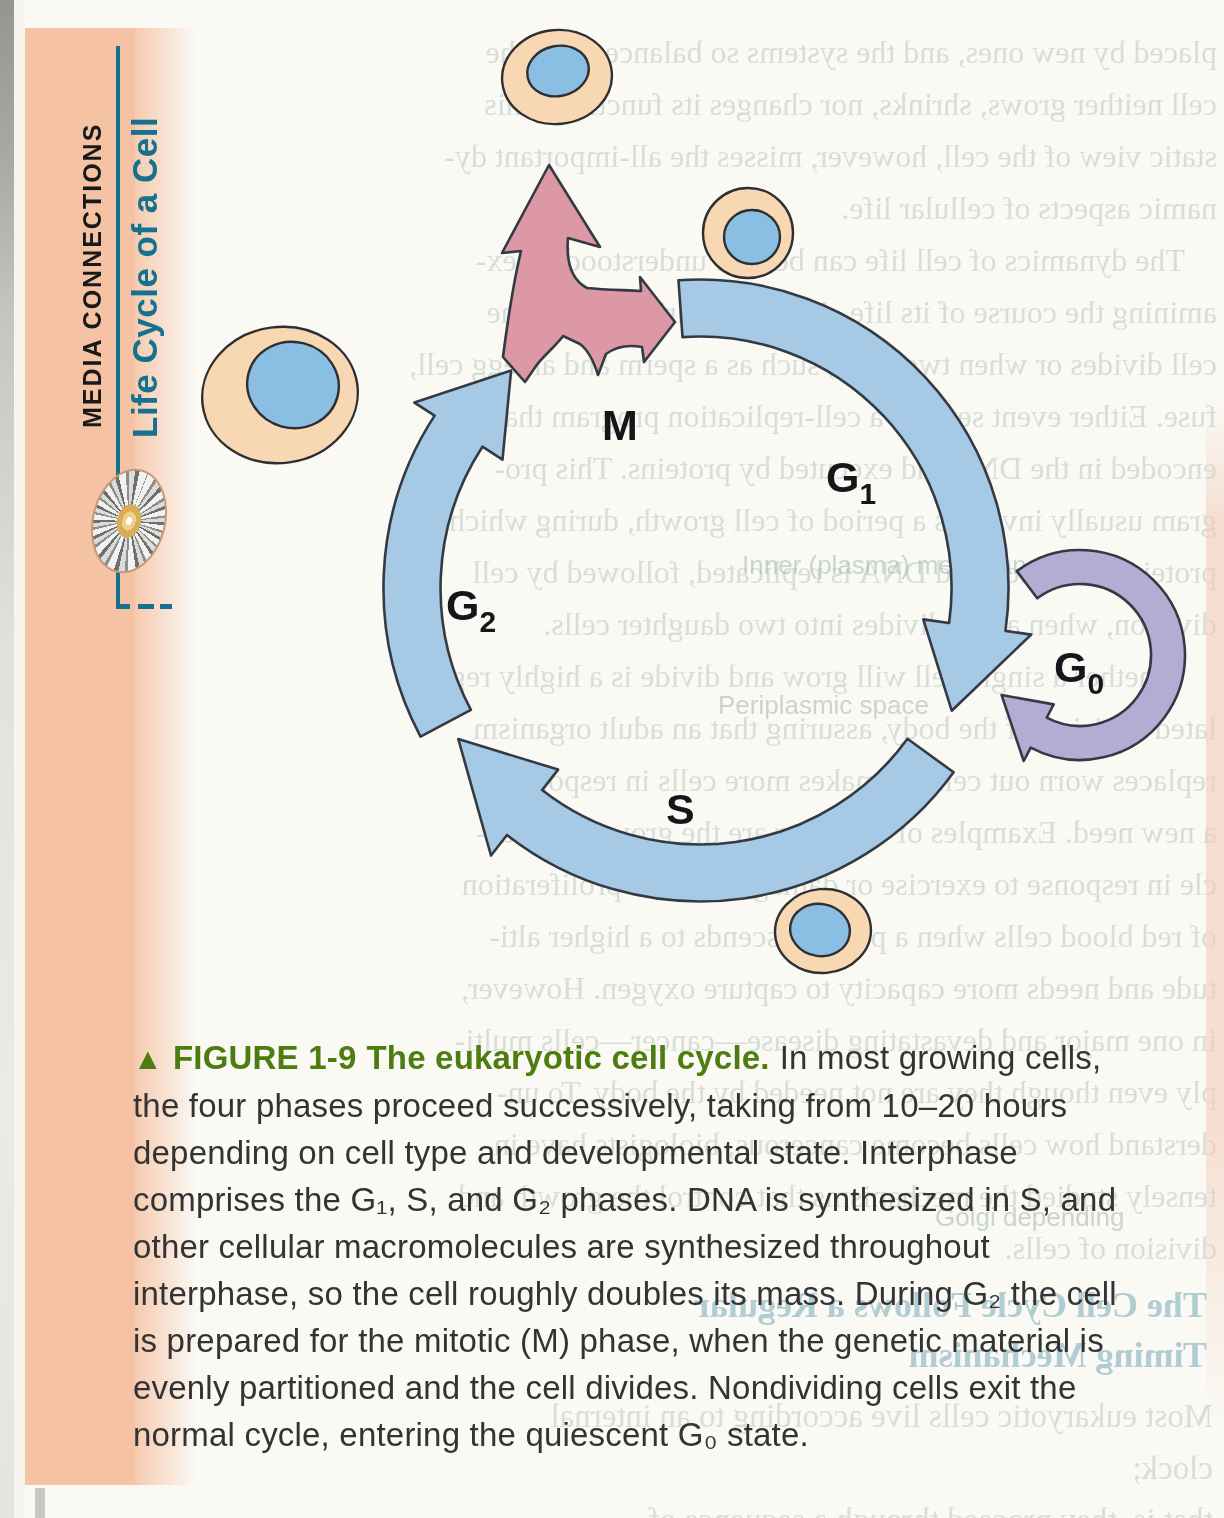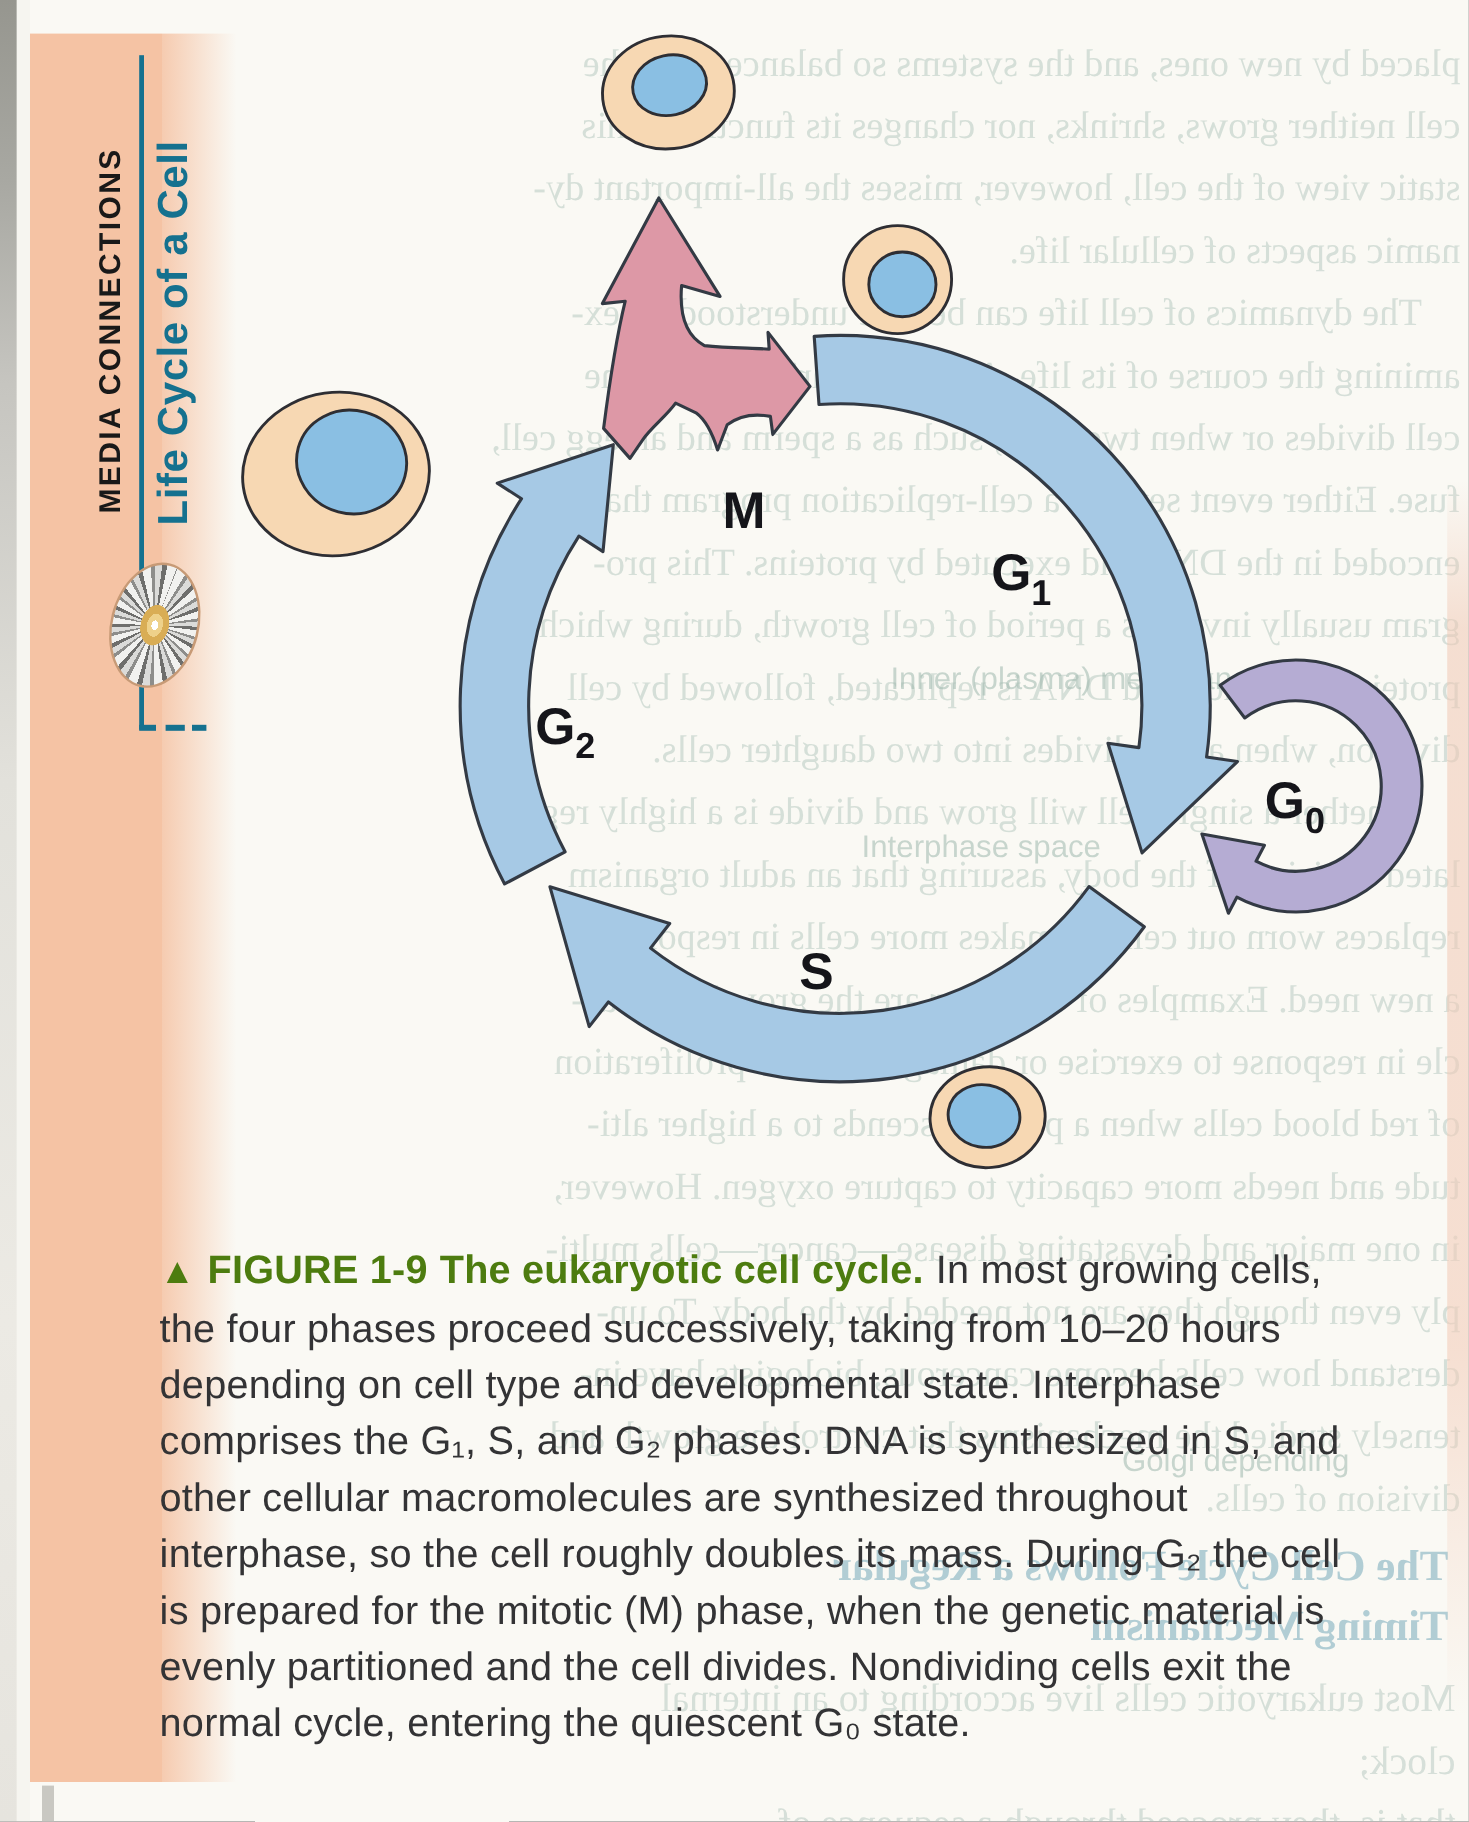--- a/index.html
+++ b/index.html
@@ -101,21 +101,21 @@
 ply even though they are not needed by the body. To un-
 derstand how cells become cancerous, biologists have in-
 tensely studied the mechanisms that control the growth and
 division of cells.</div>
   <div class="bleed mirror bleed-head">The Cell Cycle Follows a Regular
 Timing Mechanism</div>
   <div class="bleed mirror bleed-bottom">Most eukaryotic cells live according to an internal clock;
 that is, they proceed through a sequence of phases, called
 the cell cycle, during which DNA is duplicated during the</div>
   <div class="frag frag1">Inner (plasma) membrane</div>
-  <div class="frag frag2">Interphase space</div>
+  <div class="frag frag2">Periplasmic space</div>
   <div class="frag frag3">Golgi depending</div>
 
   <svg id="cycle-svg" class="diagram" viewBox="0 0 1224 1518">
     <g id="arrow-layer">
         <path d="M1016.8,571.1 A105 105 0 1 1 1030.7,747.7 L1023.7,761.0 L1001.6,695.0 L1053.7,704.4 L1046.7,717.7 A71 71 0 1 0 1037.3,598.3 Z" fill="#b5acd3" stroke="#333a44" stroke-width="2.6" stroke-linejoin="round"></path>
         <path d="M420.5,736.6 A316.5 316.5 0 0 1 434.6,415.6 L414.4,402.6 L511.1,370.6 L502.5,459.7 L482.4,446.7 A259.5 259.5 0 0 0 470.9,709.8 Z" fill="#a6c9e5" stroke="#333a44" stroke-width="2.6" stroke-linejoin="round"></path>
         <path d="M953.6,772.3 A313.5 313.5 0 0 1 507.0,835.0 L491.0,855.5 L458.3,739.0 L558.1,769.6 L542.1,790.1 A256.5 256.5 0 0 0 907.5,738.8 Z" fill="#a6c9e5" stroke="#333a44" stroke-width="2.6" stroke-linejoin="round"></path>
         <path d="M678.5,280.3 A308.5 308.5 0 0 1 1005.5,630.9 L1031.2,634.6 L951.7,710.7 L923.3,619.4 L949.1,623.0 A251.5 251.5 0 0 0 682.5,337.1 Z" fill="#a6c9e5" stroke="#333a44" stroke-width="2.6" stroke-linejoin="round"></path>
         <path d="M549,165 L600,247 L568,238 C566,262 572,280 587,288 C606,290 626,290 641,291 L640,277 L675,322 L644,362 L642,347 C626,344 614,348 606,354 L598,375 C594,362 588,350 580,344 L563,336 C556,346 543,356 536,366 L525,382 L503,357 C507,326 512,288 521,251 L502,253 Z" fill="#dd98a6" stroke="#333a44" stroke-width="2.6" stroke-linejoin="round"></path>
       </g>

